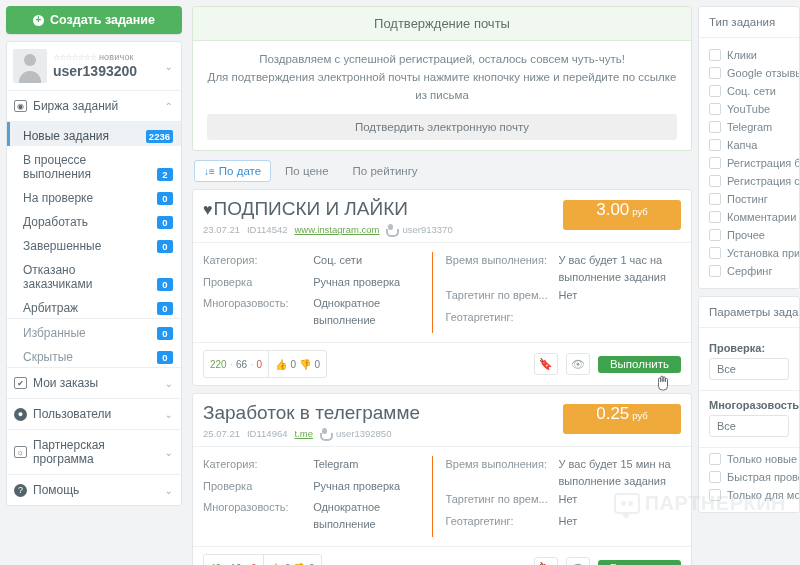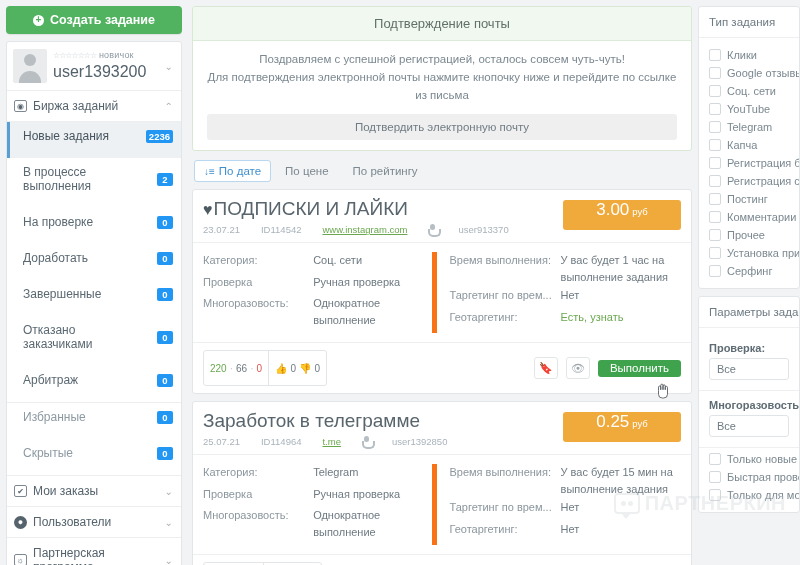--- a/index.html
+++ b/index.html
@@ -41,21 +41,21 @@
     content: ""; position: absolute; left: 50%; top: 5px; transform: translateX(-50%);
     width: 12px; height: 12px; border-radius: 50%; background: #b9bec3;
   }
   .avatar::after {
     content: ""; position: absolute; left: 50%; bottom: -4px; transform: translateX(-50%);
     width: 22px; height: 16px; border-radius: 11px 11px 0 0; background: #b9bec3;
   }
   .profile-text { flex: 1; min-width: 0; line-height: 1.25; }
   .rank-line { font-size: 9px; color: #8d9aa3; white-space: nowrap; letter-spacing: .2px; }
   .stars { color: #c9cfd4; letter-spacing: -1px; font-size: 8px; }
-  .username { font-size: 16px; color: #53616b; }
+  .username { font-size: 14px; color: #53616b; font-weight: bold; }
   .chev { color: #a8b2b9; font-size: 10px; padding-left: 4px; }
 
   .section-head {
     display: flex; align-items: center; gap: 6px;
     padding: 8px 8px 8px 7px; border-top: 1px solid #eceef0;
     font-size: 12px; color: #55636d; cursor: pointer;
   }
   .sq-icon {
     width: 13px; height: 12px; flex: 0 0 13px;
     border: 1px solid #7d8890; border-radius: 2px;
@@ -64,22 +64,22 @@
   }
   .circ-icon {
     width: 13px; height: 13px; flex: 0 0 13px; border-radius: 50%;
     background: #55636d; color: #fff;
     display: flex; align-items: center; justify-content: center; font-size: 9px;
   }
   .section-head .label { flex: 1; }
 
   .menu-list { border-top: 1px solid #eceef0; }
   .menu-item {
-    display: flex; align-items: center; justify-content: space-between;
-    padding: 7px 8px 15px 13px; font-size: 12px; color: #5a6872; cursor: pointer;
+    display: flex; align-items: flex-end; justify-content: space-between;
+    padding: 7px 8px 3px 13px; font-size: 12px; color: #5a6872; cursor: pointer;
     border-left: 3px solid transparent;
     gap: 24px;
   }
   .menu-item.active { background: #eef1f3; border-left-color: #5a9fd4; color: #46555f; }
   .menu-item.muted { color: #8d9aa3; }
   .badge {
     background: #2196f3; color: #fff; font-size: 9.5px; font-weight: 600;
     border-radius: 2px; padding: 1px 4px; min-width: 16px; text-align: center;
   }
   .badge.wide { padding: 1px 3px; }
@@ -115,21 +115,21 @@
     background: #fff; border: 1px solid #e3e6e8; border-radius: 3px;
     margin-bottom: 7px; position: relative;
   }
   .task-head { padding: 9px 10px 0 10px; position: relative; }
   .task-title {
     font-size: 19px; color: #58656d; font-weight: 400; line-height: 1.1;
     display: flex; align-items: center; padding-right: 130px;
   }
   .heart { color: #4d5a62; font-size: 16px; margin-right: 1px; }
   .task-meta {
-    display: flex; align-items: flex-start; gap: 21px;
+    display: flex; align-items: flex-start; gap: 7px;
     margin-top: 4px; font-size: 9.5px; color: #a9b3ba; padding-bottom: 7px;
   }
   .task-link { color: #6aa84f; text-decoration: underline; }
   .mic-ico {
     width: 9px; height: 11px; display: inline-block; position: relative;
   }
   .mic-ico::before {
     content:""; position:absolute; left:2px; top:0; width:5px; height:6px;
     border-radius:3px; background:#b6bfc5;
   }
@@ -145,33 +145,33 @@
     display: flex; align-items: baseline; justify-content: center; gap: 3px;
   }
   .price-val { font-size: 17px; }
   .price-cur { font-size: 9.5px; }
 
   .task-body {
     display: flex; border-top: 1px solid #edeff1; padding: 9px 10px 9px 10px; gap: 0;
   }
   .task-col { display: flex; font-size: 11px; line-height: 1.5; }
   .task-col.left { flex: 0 0 48%; }
-  .task-col.right { flex: 1; border-left: 5px solid #f97316; padding-left: 12px; }
+  .task-col.right { flex: 1; border-left: 1px solid #f97316; padding-left: 12px; }
   .kcol { flex: 0 0 48%; color: #8b969d; }
   .vcol { flex: 1; color: #6e7a82; }
   .kcol div, .vcol div { margin-bottom: 5px; }
   .val-green { color: #6aa84f; }
 
   .task-foot {
     display: flex; align-items: center; border-top: 1px solid #edeff1;
     padding: 7px 10px; gap: 8px;
   }
   .stat-box {
     display: flex; align-items: stretch; border: 1px solid #e3e6e8; border-radius: 3px;
-    font-size: 10px; overflow: hidden; height: 36px;
+    font-size: 10px; overflow: hidden; height: 28px;
   }
   .stat-cell { display: flex; align-items: center; padding: 0 6px; gap: 3px; }
   .stat-cell + .stat-cell { border-left: 1px solid #e3e6e8; }
   .s-green { color: #6aa84f; }
   .s-grey { color: #6e7a82; }
   .s-red { color: #d9534f; }
   .s-sep { color: #c3c9ce; }
   .s-up { color: #5ba3d9; }
   .spacer { flex: 1; }
   .icon-btn {
@@ -390,21 +390,20 @@
         </div>
         <div class="task-col right">
           <div class="kcol">
             <div style="height:30px">Время выполнения:</div>
             <div>Таргетинг по врем...</div>
             <div>Геотаргетинг:</div>
           </div>
           <div class="vcol">
             <div style="height:30px">У вас будет 1 час на выполнение задания</div>
             <div>Нет</div>
-            <div class="val-green">Есть, узнать</div>
           </div>
         </div>
       </div>
       <div class="task-foot">
         <div class="stat-box">
           <div class="stat-cell">
             <span class="s-green">220</span>
             <span class="s-sep">·</span>
             <span class="s-grey">66</span>
             <span class="s-sep">·</span>

